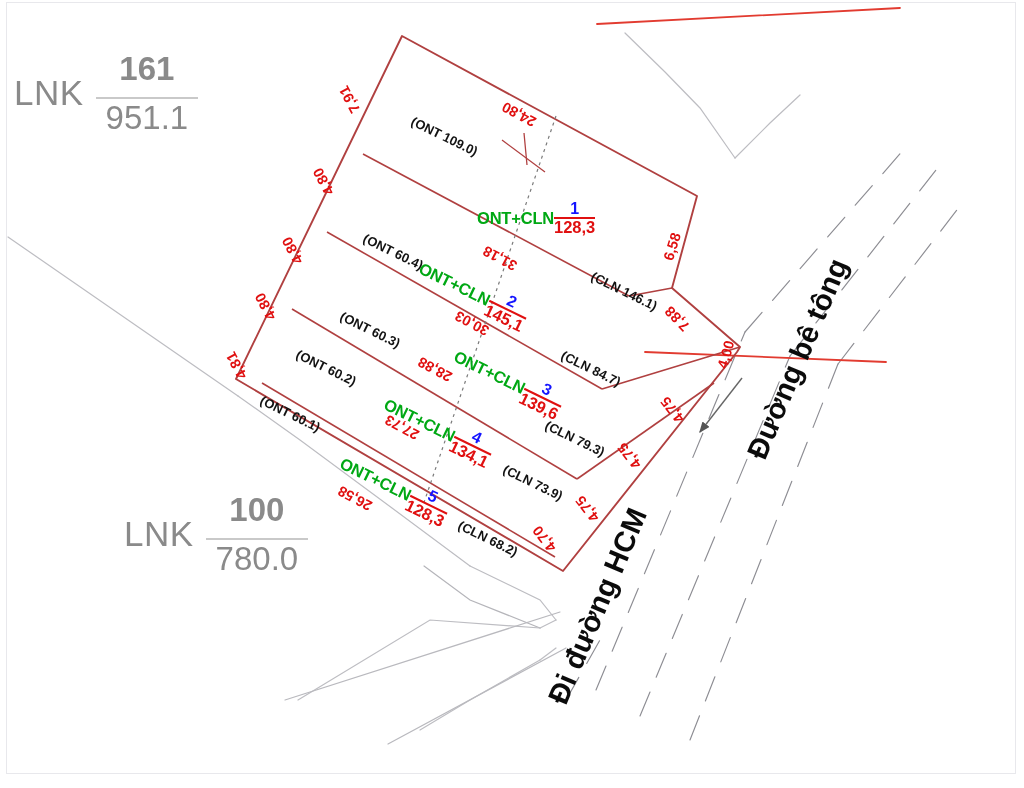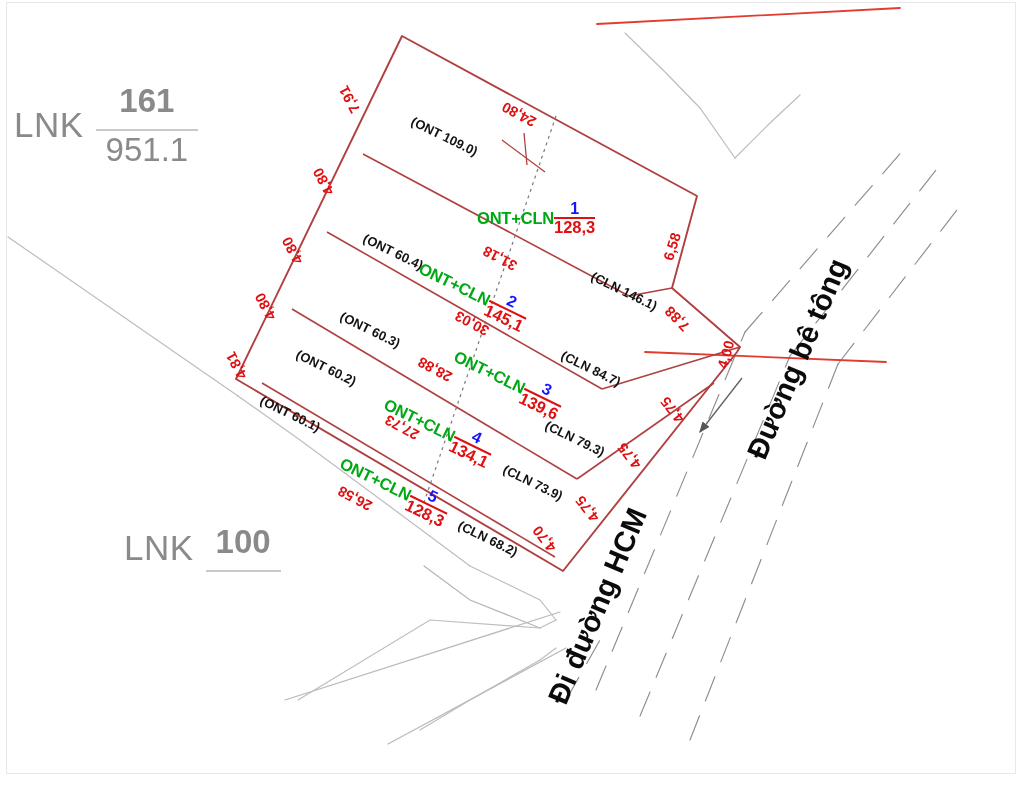--- a/index.html
+++ b/index.html
@@ -43,21 +43,20 @@
     height: 788px;
     display: block;
   }
   
   .lnk {
     position: absolute;
     display: flex;
     align-items: center;
     color: #8a8a8a;
     user-select: none;
-    margin-top: 32px;
   }
   .lnk .lnk-code {
     font-size: 35px;
     letter-spacing: 0.5px;
     margin-right: 12px;
   }
   .lnk .frac {
     display: flex;
     flex-direction: column;
     align-items: center;
@@ -242,20 +241,21 @@
         <span class="frac-bar"></span>
         <span class="frac-den">951.1</span>
       </span>
     </div>
 
     <div class="lnk" id="lnk-160">
       <span class="lnk-code">LNK</span>
       <span class="frac">
         <span class="frac-num">100</span>
         <span class="frac-bar"></span>
+        <span class="frac-den">780.0</span>
       </span>
     </div>
 
     <div class="lbl lbl-dim" style="left:356px; top:104px; transform:rotate(-118deg);">7,91</div>
     <div class="lbl lbl-dim" style="left:330px; top:186px; transform:rotate(-118deg);">4,80</div>
     <div class="lbl lbl-dim" style="left:299px; top:255px; transform:rotate(-118deg);">4,80</div>
     <div class="lbl lbl-dim" style="left:272px; top:311px; transform:rotate(-118deg);">4,80</div>
     <div class="lbl lbl-dim" style="left:243px; top:370px; transform:rotate(-118deg);">4,81</div>
 
     <div class="lbl lbl-dim" style="left:535px; top:115px; transform:rotate(-152deg);">24,80</div>

